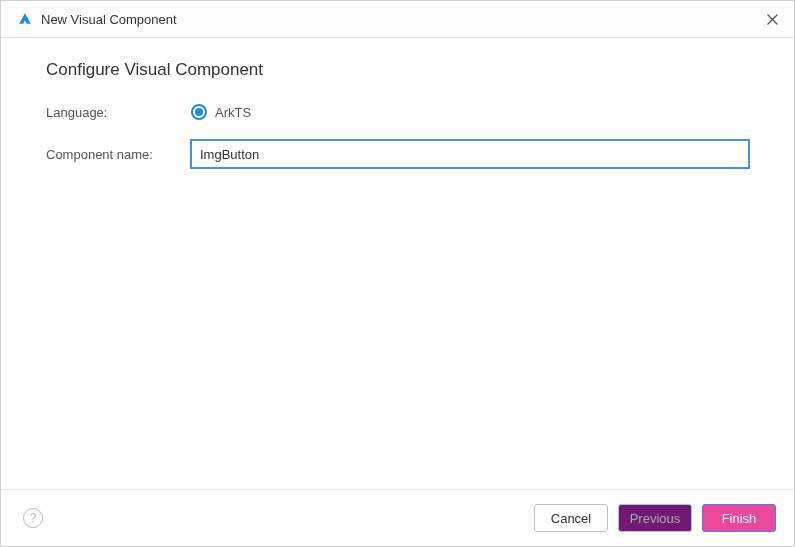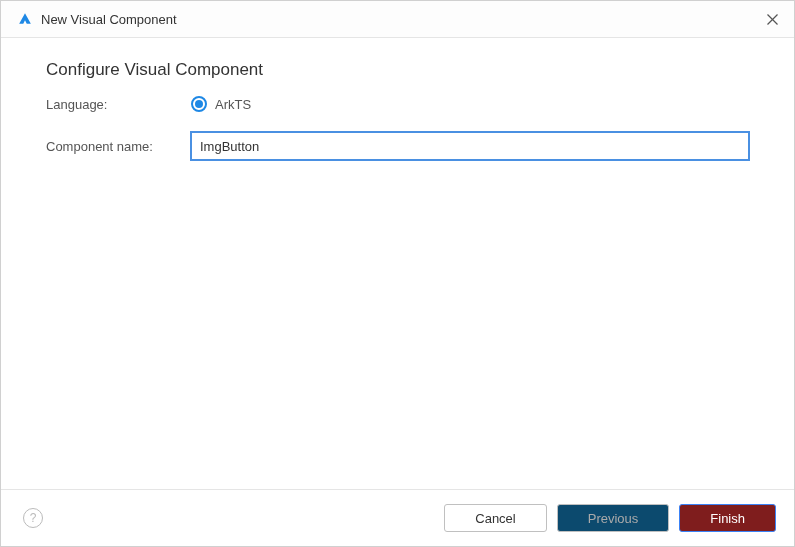--- a/index.html
+++ b/index.html
@@ -51,21 +51,21 @@
     }
     .content {
       flex: 1;
       padding: 22px 45px 10px 45px;
       overflow: auto;
     }
     .heading {
       font-size: 17px;
       font-weight: 400;
       color: #333;
-      margin-bottom: 16px;
+      margin-bottom: 24px;
     }
     .form-row {
       display: flex;
       align-items: center;
       margin-bottom: 20px;
     }
     .form-label {
       width: 145px;
       color: #555;
       font-size: 13px;
@@ -129,36 +129,36 @@
       font-size: 12px;
       cursor: pointer;
       margin-left: 4px;
     }
     .footer-spacer {
       flex: 1;
     }
     .btn {
       min-width: 74px;
       height: 28px;
-      padding: 0 30px;
+      padding: 0 1px;
       border: 1px solid #c0c0c0;
       background: #fff;
       color: #333;
       font-size: 13px;
       font-family: inherit;
       border-radius: 3px;
       cursor: pointer;
     }
     .btn.disabled {
       color: #aaa;
-      background: #0c4a6e;
+      background: #701a75;
       cursor: default;
     }
     .btn.primary {
-      background: #7f1d1d;
+      background: #ec4899;
       border-color: #3b82f6;
       color: #fff;
     }
   </style>
 </head>
 <body>
 
 <div class="titlebar">
   <span class="titlebar-icon">
     <svg width="14" height="14" viewBox="0 0 24 24">

